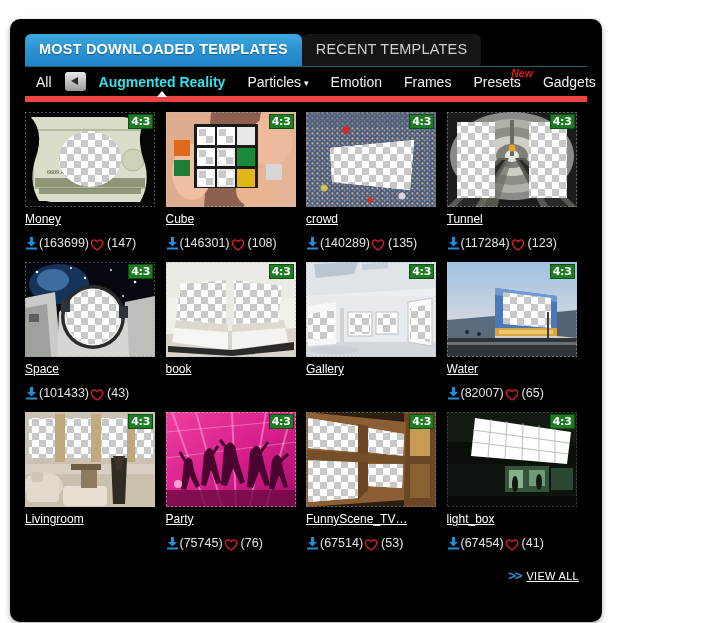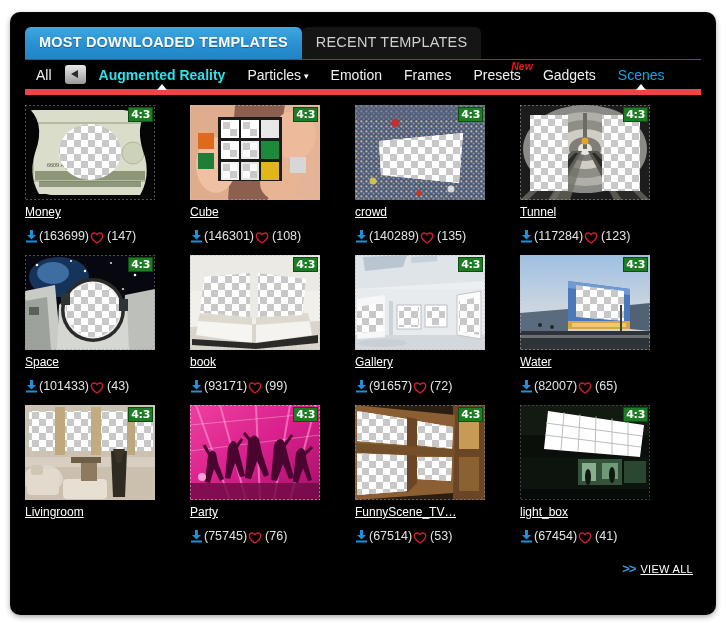--- a/index.html
+++ b/index.html
@@ -12,22 +12,22 @@
     height: 623px;
     overflow: hidden;
     font-family: "Liberation Sans", sans-serif;
     -webkit-font-smoothing: antialiased;
   }
 
   
   #app-window {
     position: absolute;
     left: 11px;
-    top: 13px;
-    width: 704px;
+    top: 20px;
+    width: 590px;
     height: 601px;
     background: #000000;
     border-radius: 9px;
     box-shadow: 0 2px 6px rgba(0,0,0,0.45), 0 0 0 1px #0a0a0a;
     overflow: hidden;
   }
 
   
   #tab-bar {
     position: relative;
@@ -544,36 +544,20 @@
                   <rect width="130" height="95" fill="url(#ck)"></rect>
                 </g>
               <path d="M60 18 L64 20 L68 18 L68 62 L64 64 L60 62 Z" fill="#eceae5"></path>
               <path d="M2 84 L66 88 L128 80 L128 88 L66 94 L2 90 Z" fill="#2b2a28"></path>
               <rect x="0" y="0" width="130" height="95" fill="none" stroke="#b8b8b8" stroke-width="1" stroke-dasharray="2 2"></rect>
             </svg>
           </div>
           <div class="ratio-badge">4:3</div>
         </div>
         <div class="card-title">book</div>
-        <div class="card-stats">
-          <span class="dl-icon">
-            <svg width="13" height="14" viewBox="0 0 13 14">
-                <path d="M6.5 1 L6.5 7" stroke="#1f8fd8" stroke-width="3" fill="none"></path>
-                <path d="M2 6 L6.5 10.5 L11 6 Z" fill="#1f8fd8"></path>
-                <rect x="1" y="11.5" width="11" height="2" fill="#1f8fd8"></rect>
-              </svg>
-          </span>
-          <span>(93171)</span>
-          <span class="heart-icon">
-            <svg width="14" height="13" viewBox="0 0 14 13">
-                <path d="M7 12 C2 8.5 0.8 5.6 1.6 3.6 C2.4 1.6 5.2 1.3 7 3.6 C8.8 1.3 11.6 1.6 12.4 3.6 C13.2 5.6 12 8.5 7 12 Z" fill="none" stroke="#d21d2b" stroke-width="1.4"></path>
-              </svg>
-          </span>
-          <span>(99)</span>
-        </div>
       </div>
 
       <div class="card">
         <div class="thumb-wrap">
           <div class="thumb">
             <svg width="130" height="95" viewBox="0 0 130 95">
               <defs>
                 <clipPath id="gaClip">
                   <path d="M2 52 L28 48 L28 76 L2 78 Z"></path>
                   <rect x="44" y="52" width="20" height="20"></rect>
@@ -595,36 +579,20 @@
               <g clip-path="url(#gaClip)">
                   <rect width="130" height="95" fill="url(#ck)"></rect>
                 </g>
               <ellipse cx="28" cy="88" rx="24" ry="4" fill="#c3c9ce" opacity="0.6"></ellipse>
               <rect x="0" y="0" width="130" height="95" fill="none" stroke="#b0b0b0" stroke-width="1" stroke-dasharray="2 2"></rect>
             </svg>
           </div>
           <div class="ratio-badge">4:3</div>
         </div>
         <div class="card-title">Gallery</div>
-        <div class="card-stats">
-          <span class="dl-icon">
-            <svg width="13" height="14" viewBox="0 0 13 14">
-                <path d="M6.5 1 L6.5 7" stroke="#1f8fd8" stroke-width="3" fill="none"></path>
-                <path d="M2 6 L6.5 10.5 L11 6 Z" fill="#1f8fd8"></path>
-                <rect x="1" y="11.5" width="11" height="2" fill="#1f8fd8"></rect>
-              </svg>
-          </span>
-          <span>(91657)</span>
-          <span class="heart-icon">
-            <svg width="14" height="13" viewBox="0 0 14 13">
-                <path d="M7 12 C2 8.5 0.8 5.6 1.6 3.6 C2.4 1.6 5.2 1.3 7 3.6 C8.8 1.3 11.6 1.6 12.4 3.6 C13.2 5.6 12 8.5 7 12 Z" fill="none" stroke="#d21d2b" stroke-width="1.4"></path>
-              </svg>
-          </span>
-          <span>(72)</span>
-        </div>
       </div>
 
       <div class="card">
         <div class="thumb-wrap">
           <div class="thumb">
             <svg width="130" height="95" viewBox="0 0 130 95">
               <defs>
                 <linearGradient id="skyW" x1="0" y1="0" x2="0" y2="1">
                   <stop offset="0%" stop-color="#9fc0e2"></stop>
                     <stop offset="60%" stop-color="#cfd7e0"></stop>

